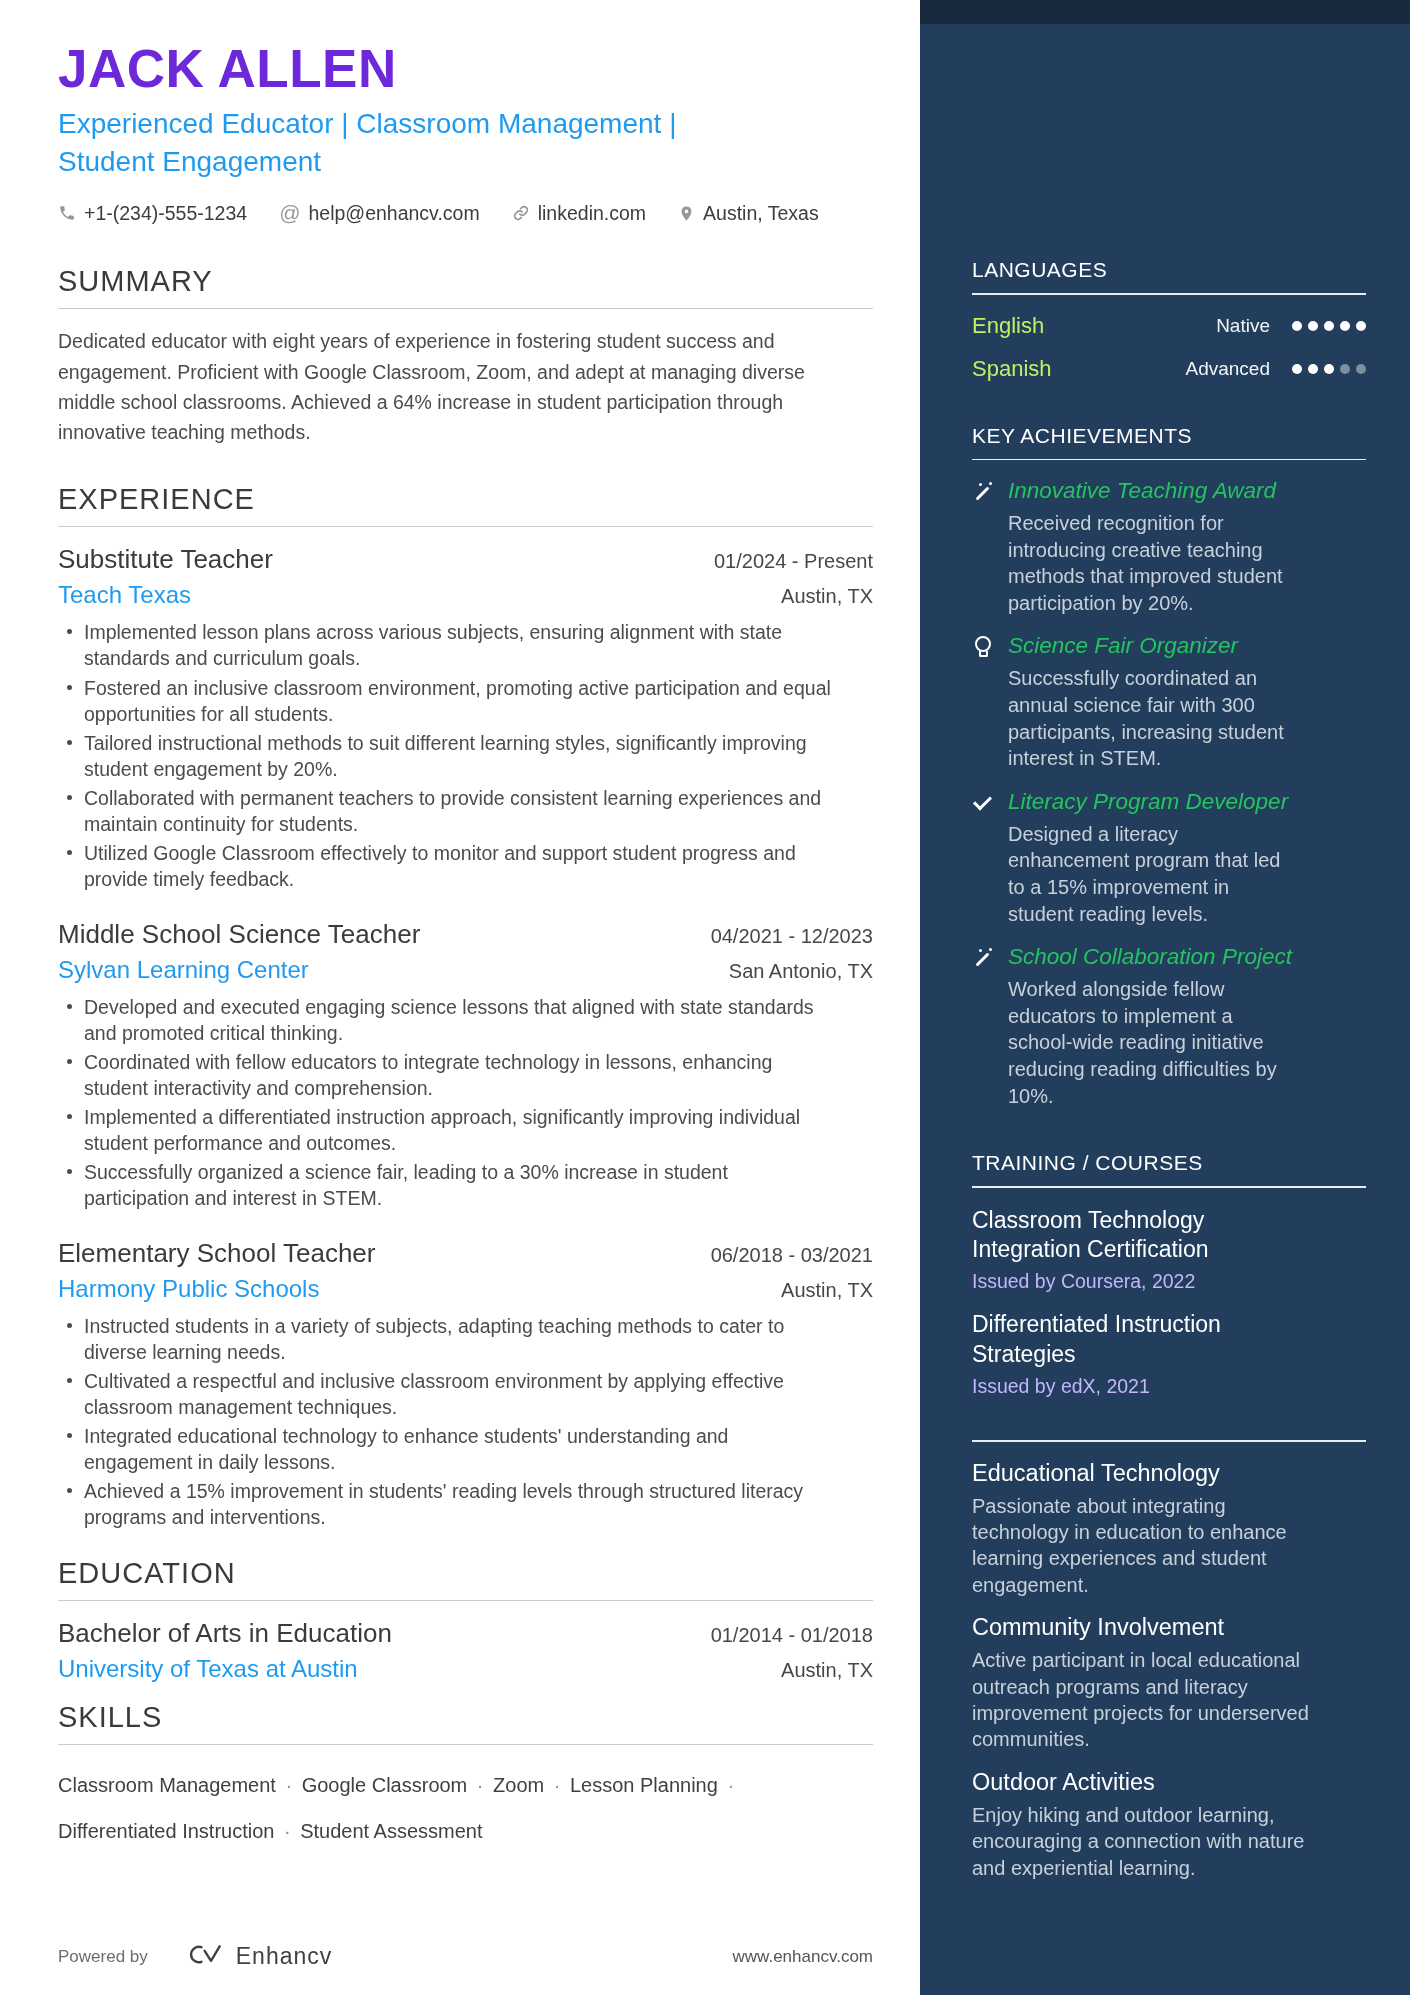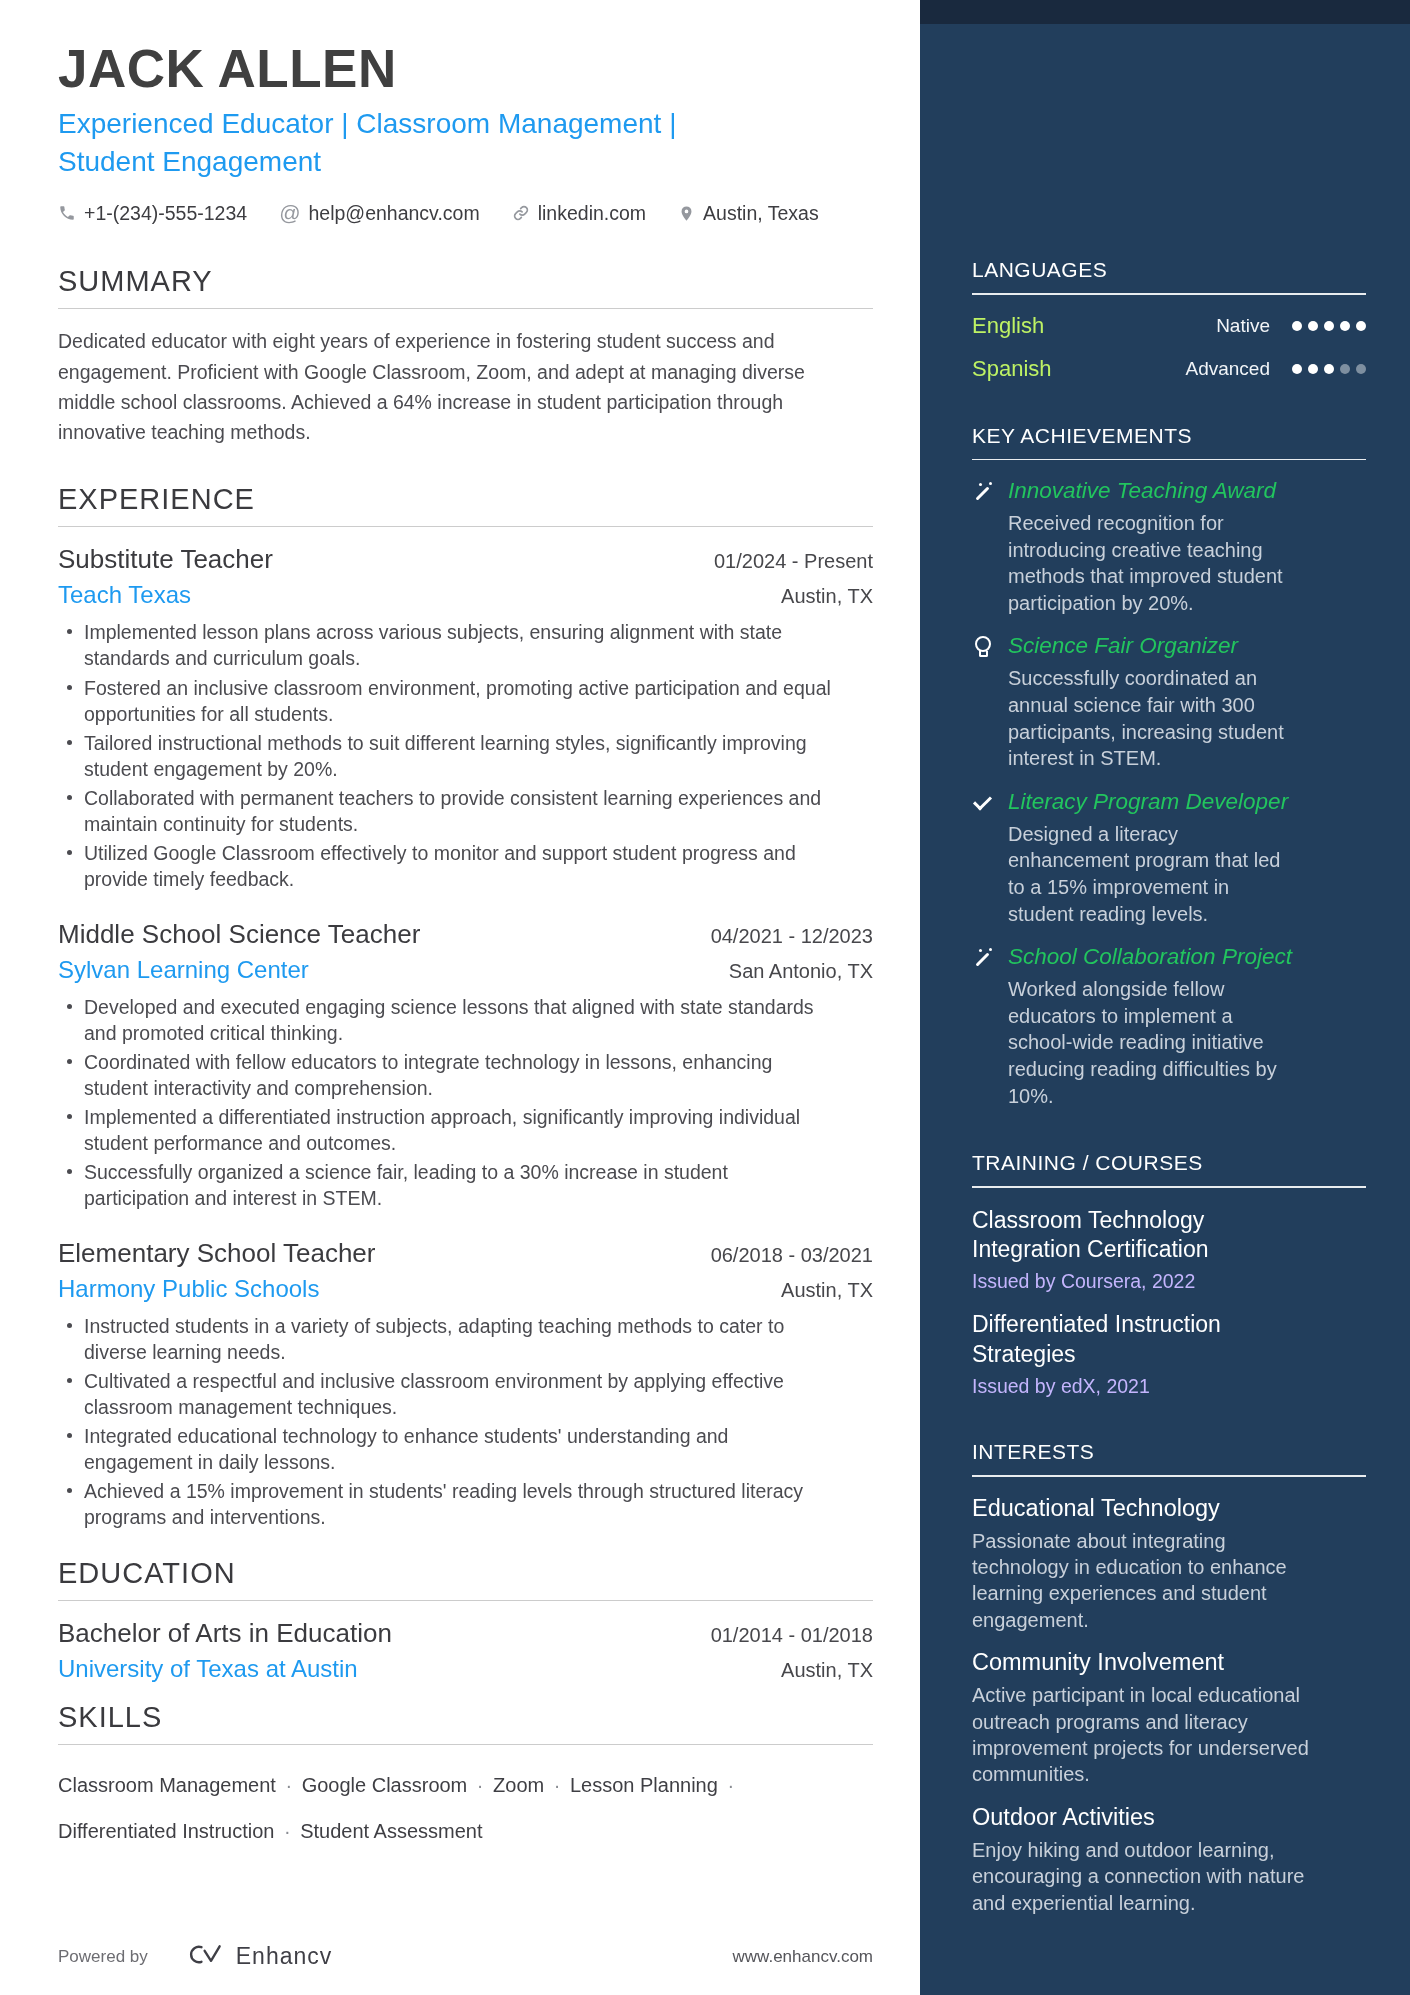--- a/index.html
+++ b/index.html
@@ -2,21 +2,21 @@
 <html><head>
 <meta charset="utf-8">
 <style>
   * { margin:0; padding:0; box-sizing:border-box; }
   html,body { background:#e8e8e8; }
   body { font-family:"Liberation Sans","DejaVu Sans",sans-serif; }
   .page { width:1410px; height:1995px; background:#ffffff; display:flex; overflow:hidden; margin:0 auto; }
 
   
   .left { width:920px; padding:40px 47px 0 58px; position:relative; }
-  .name { font-size:53px; font-weight:700; color:#404040; letter-spacing:.5px; line-height:1.08; margin-bottom:8px; }
+  .name { font-size:53px; font-weight:700; color:#6d28d9; letter-spacing:.5px; line-height:1.08; margin-bottom:8px; }
   .headline { font-size:28px; color:#1e9af0; line-height:1.36; max-width:680px; margin-bottom:20px; font-weight:400; }
   .contacts { display:flex; align-items:center; gap:32px; margin-bottom:40px; }
   .contact { display:flex; align-items:center; gap:8px; font-size:19.5px; color:#3d3d41; }
   .contact svg { display:block; }
   .at-glyph { font-size:21px; color:#95989e; font-weight:400; }
 
   .section { margin-top:36px; }
   .sec-h { font-size:29px; font-weight:500; color:#3a3a3e; letter-spacing:1px; margin-bottom:10px; }
   .rule { height:1px; background:#cccccc; margin-bottom:17px; }
   .summary-text { font-size:19.5px; color:#4b4b50; line-height:1.55; max-width:758px; }
@@ -337,21 +337,20 @@
             </div>
 
             <div class="course">
               <div class="course-title">Differentiated Instruction Strategies</div>
               <div class="course-issuer">Issued by edX, 2021</div>
             </div>
           </div>
       </section>
 
       <section class="sside">
-        <h2 class="sside-h">INTERESTS</h2>
         <div class="srule"></div>
         <div>
 
             <div class="interest">
               <div class="interest-title">Educational Technology</div>
               <div class="interest-text">Passionate about integrating technology in education to enhance learning experiences and student engagement.</div>
             </div>
 
             <div class="interest">
               <div class="interest-title">Community Involvement</div>

